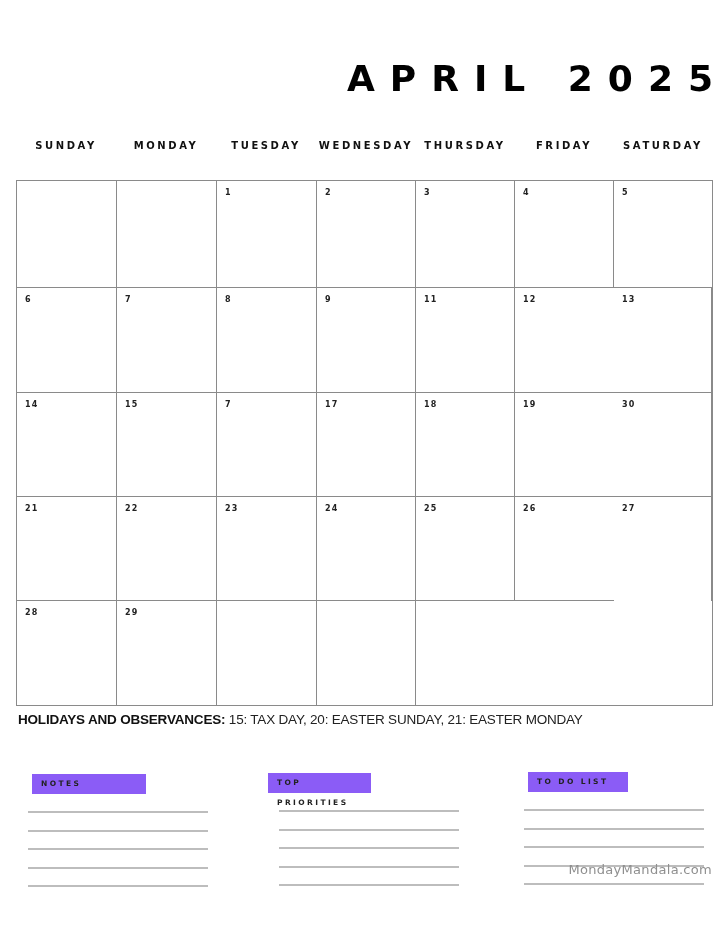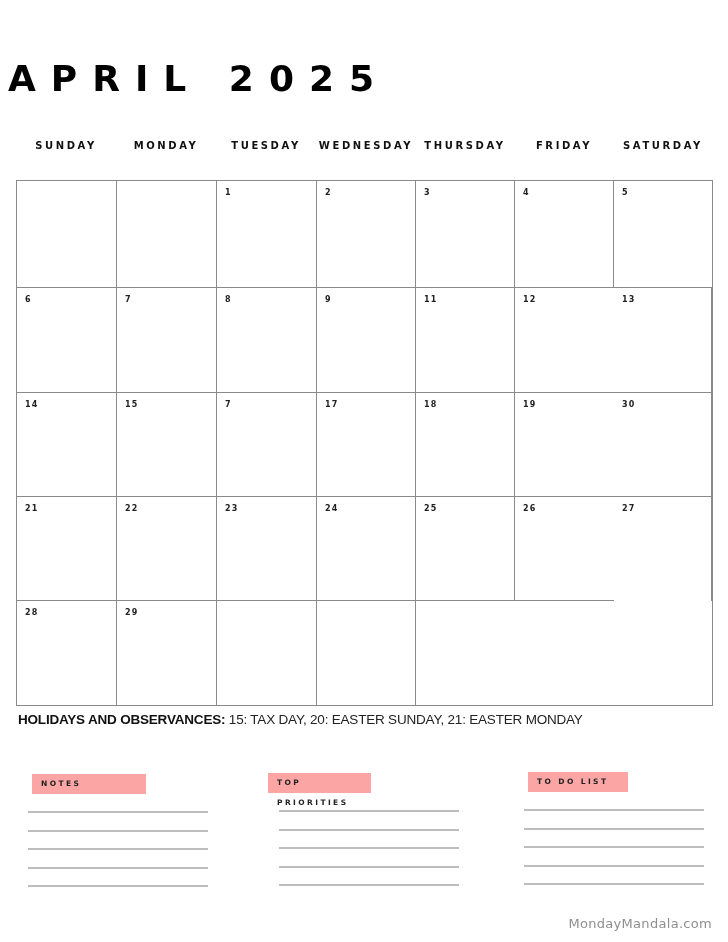--- a/index.html
+++ b/index.html
@@ -1,28 +1,28 @@
 <!DOCTYPE html>
 <html><head>
 <meta charset="utf-8">
 <style>
   html, body { margin:0; padding:0; background:#ffffff; }
   body { width:728px; height:942px; position:relative; overflow:hidden; font-family:"DejaVu Sans", sans-serif; color:#111; }
-  .title { position:absolute; left:0; top:58px; width:728px; text-align:left; font-family:"DejaVu Sans", sans-serif; font-weight:bold; font-size:36px; letter-spacing:15px; color:#000; padding-left:8px; box-sizing:border-box; }
+  .title { position:absolute; left:0; top:58px; width:728px; text-align:right; font-family:"DejaVu Sans", sans-serif; font-weight:bold; font-size:36px; letter-spacing:15px; color:#000; padding-left:8px; box-sizing:border-box; }
   .dow { position:absolute; top:140px; font-weight:bold; font-size:10px; letter-spacing:2.6px; color:#111; text-align:center; width:100px; }
   .grid { position:absolute; left:16px; top:180px; width:697px; height:526px; border:1.5px solid #8a8a8a; box-sizing:border-box; display:grid; grid-template-columns:100px 100px 100px 99px 99px 99px 1fr; grid-template-rows:107px 105px 104px 104px 1fr; }
   .cell { border-right:1.5px solid #8a8a8a; border-bottom:1.5px solid #8a8a8a; position:relative; box-sizing:border-box; }
   .cell.lastcol { border-right:none; }
   .cell.lastrow { border-bottom:none; }
   .daynum { position:absolute; left:8px; top:7px; font-size:8px; font-weight:bold; letter-spacing:1.2px; color:#222; }
   .holidays { position:absolute; left:18px; top:712px; font-family:"Liberation Sans", sans-serif; font-size:13.5px; color:#222; letter-spacing:-0.2px; }
   .holidays b { font-weight:bold; color:#111;text-align:right; }
-  .tag { position:absolute; height:20px; background:#fca5a5; font-size:7.5px; font-weight:bold; letter-spacing:2.4px; line-height:20px; padding-left:9px; box-sizing:border-box; color:#222; }
+  .tag { position:absolute; height:20px; background:#8b5cf6; font-size:7.5px; font-weight:bold; letter-spacing:2.4px; line-height:20px; padding-left:9px; box-sizing:border-box; color:#222; }
   .line { position:absolute; height:2px; background:#bdbdbd; }
-  .brand { position:absolute; right:16px; top:916px; font-family:"DejaVu Sans", sans-serif; font-size:13px; color:#8f8f8f; letter-spacing:0.3px; }
+  .brand { position:absolute; right:16px; top:862px; font-family:"DejaVu Sans", sans-serif; font-size:13px; color:#8f8f8f; letter-spacing:0.3px; }
 </style>
 </head>
 <body>
 
 <div class="title">APRIL 2025</div>
 
 <div>
   <div class="dow" style="left:16px">SUNDAY</div>
   <div class="dow" style="left:116px">MONDAY</div>
   <div class="dow" style="left:216px">TUESDAY</div>

